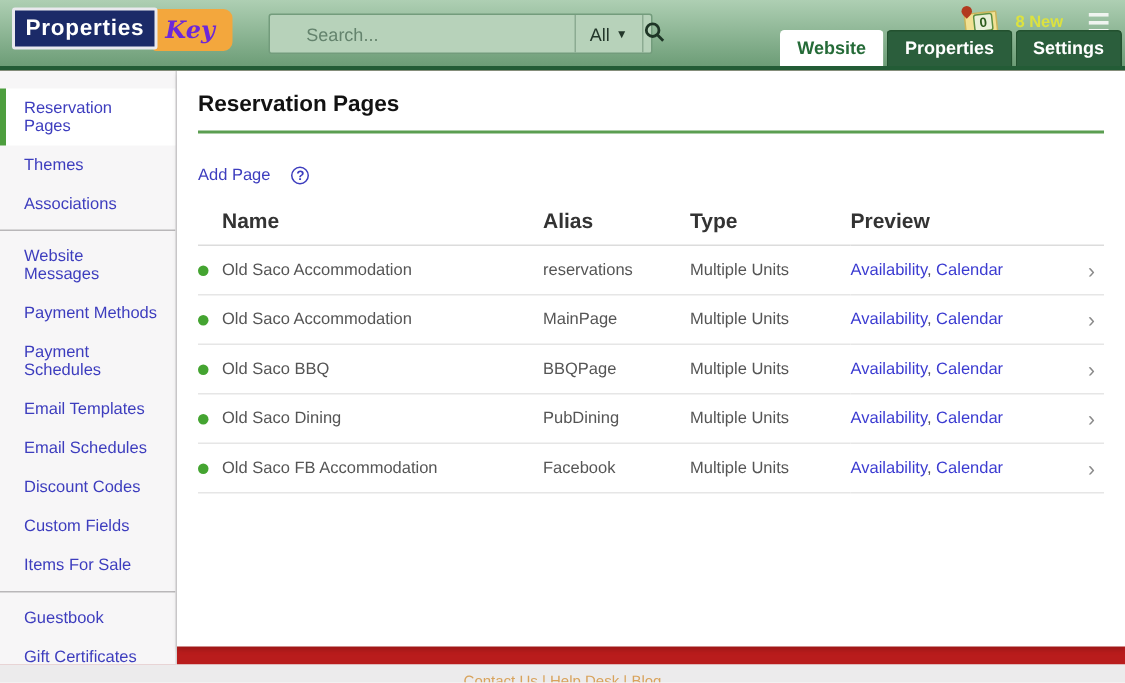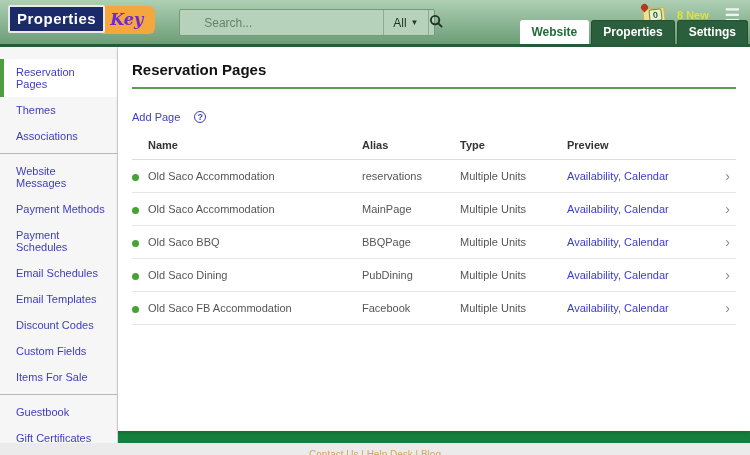--- a/index.html
+++ b/index.html
@@ -68,21 +68,21 @@
   
   .tabs { position: absolute; right: 2px; bottom: 0; display: flex; gap: 2px; }
   .tab {
     background: #2b5e3c; color: #fff; font-size: 12px; font-weight: bold;
     padding: 4px 11px 5px 11px; border-radius: 3px 3px 0 0; cursor: pointer;
     border: 1px solid #23512f; border-bottom: 0;
   }
   .tab.active { background: #fff; color: #256b38; border-color: #fff; }
 
   
-  .content { flex: 1 1 auto; display: flex; min-height: 0; background: #15803d; justify-content: space-between; }
+  .content { flex: 1 1 auto; display: flex; min-height: 0; background: #b91c1c; justify-content: space-between; }
   .sidebar {
     width: 118px; flex: 0 0 118px; background: #f7f6f7;
     border-right: 1px solid #d6d4d6; padding-top: 12px; overflow: hidden;
   }
   .side-item {
     display: block; font-size: 11px; color: #3d3dbe; text-decoration: none;
     padding: 7px 10px 7px 12px; border-left: 4px solid transparent; cursor: pointer;
   }
   .side-item.active { border-left: 4px solid #4d9e3e; background: #ffffff; }
   .side-divider { border-top: 1px solid #b9b7b9; margin: 4px 0 4px 0; }
@@ -96,21 +96,21 @@
   .add-row { margin-top: 22px; display: flex; align-items: center; gap: 14px; }
   .add-link { font-size: 11px; color: #3d3dbe; text-decoration: none; cursor: pointer; }
   .help-icon {
     width: 12px; height: 12px; border: 1px solid #3d3dbe; border-radius: 50%;
     color: #3d3dbe; font-size: 9px; font-weight: bold; display: inline-flex;
     align-items: center; justify-content: center; cursor: pointer;
   }
 
   table { width: 100%; border-collapse: collapse; table-layout: fixed; margin-top: 10px; }
   th {
-    text-align: left; font-size: 11px; color: #333; font-weight: bold;
+    text-align: left; font-size: 14px; color: #333; font-weight: bold;
     padding: 6px 0 8px 0; border-bottom: 1px solid #dcdcdc;
   }
   th:first-child { padding-left: 16px; }
   td { font-size: 11px; color: #555; padding: 8px 0; border-bottom: 1px solid #e6e6e6; }
   .dot {
     display: inline-block; width: 7px; height: 7px; border-radius: 50%;
     background: #44a431; margin-right: 9px; vertical-align: middle;
   }
   .preview-link { color: #3b3bd1; text-decoration: none; cursor: pointer; }
   .chev { text-align: right; color: #8a8a8a; font-size: 14px; padding-right: 6px; cursor: pointer; }
@@ -166,22 +166,22 @@
   <div class="content">
     <div class="sidebar">
       <nav id="sidebar-nav">
           <a class="side-item active">Reservation Pages</a>
           <a class="side-item">Themes</a>
           <a class="side-item">Associations</a>
           <div class="side-divider"></div>
           <a class="side-item">Website Messages</a>
           <a class="side-item">Payment Methods</a>
           <a class="side-item">Payment Schedules</a>
+          <a class="side-item">Email Templates</a>
           <a class="side-item">Email Schedules</a>
-          <a class="side-item">Email Templates</a>
           <a class="side-item">Discount Codes</a>
           <a class="side-item">Custom Fields</a>
           <a class="side-item">Items For Sale</a>
           <div class="side-divider"></div>
           <a class="side-item">Guestbook</a>
           <a class="side-item">Gift Certificates</a>
         </nav>
     </div>
 
     <div class="main">

